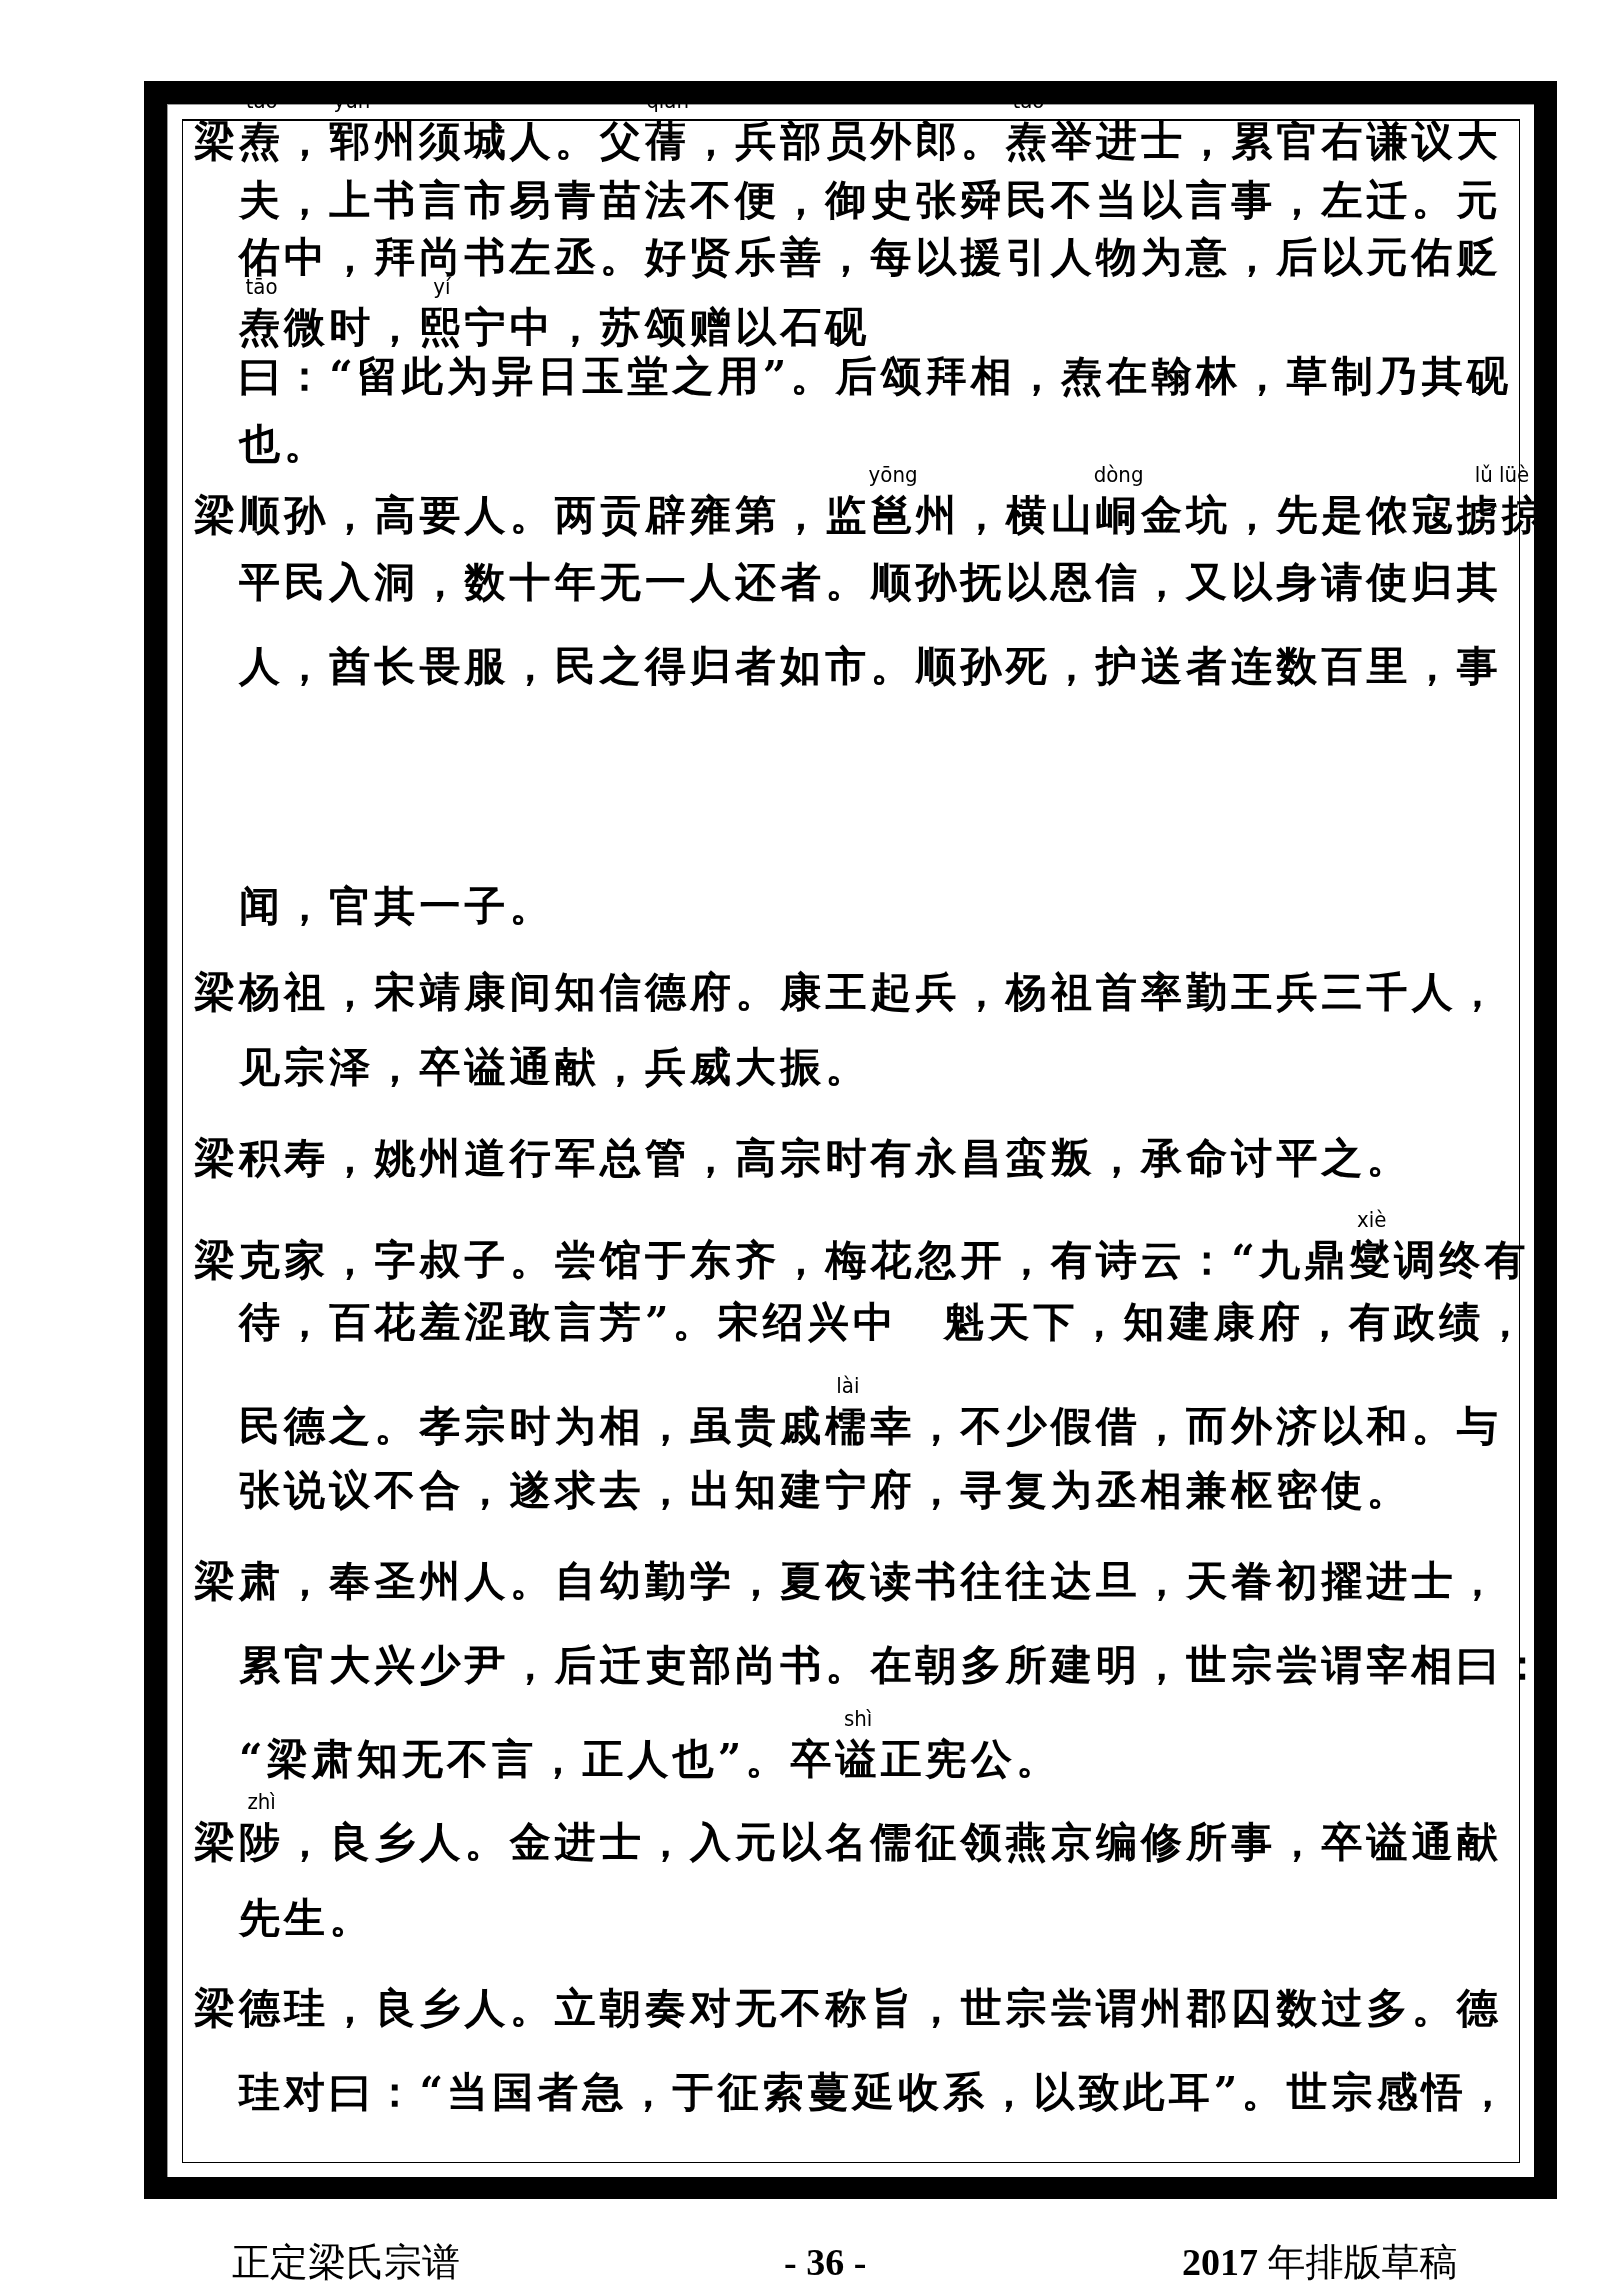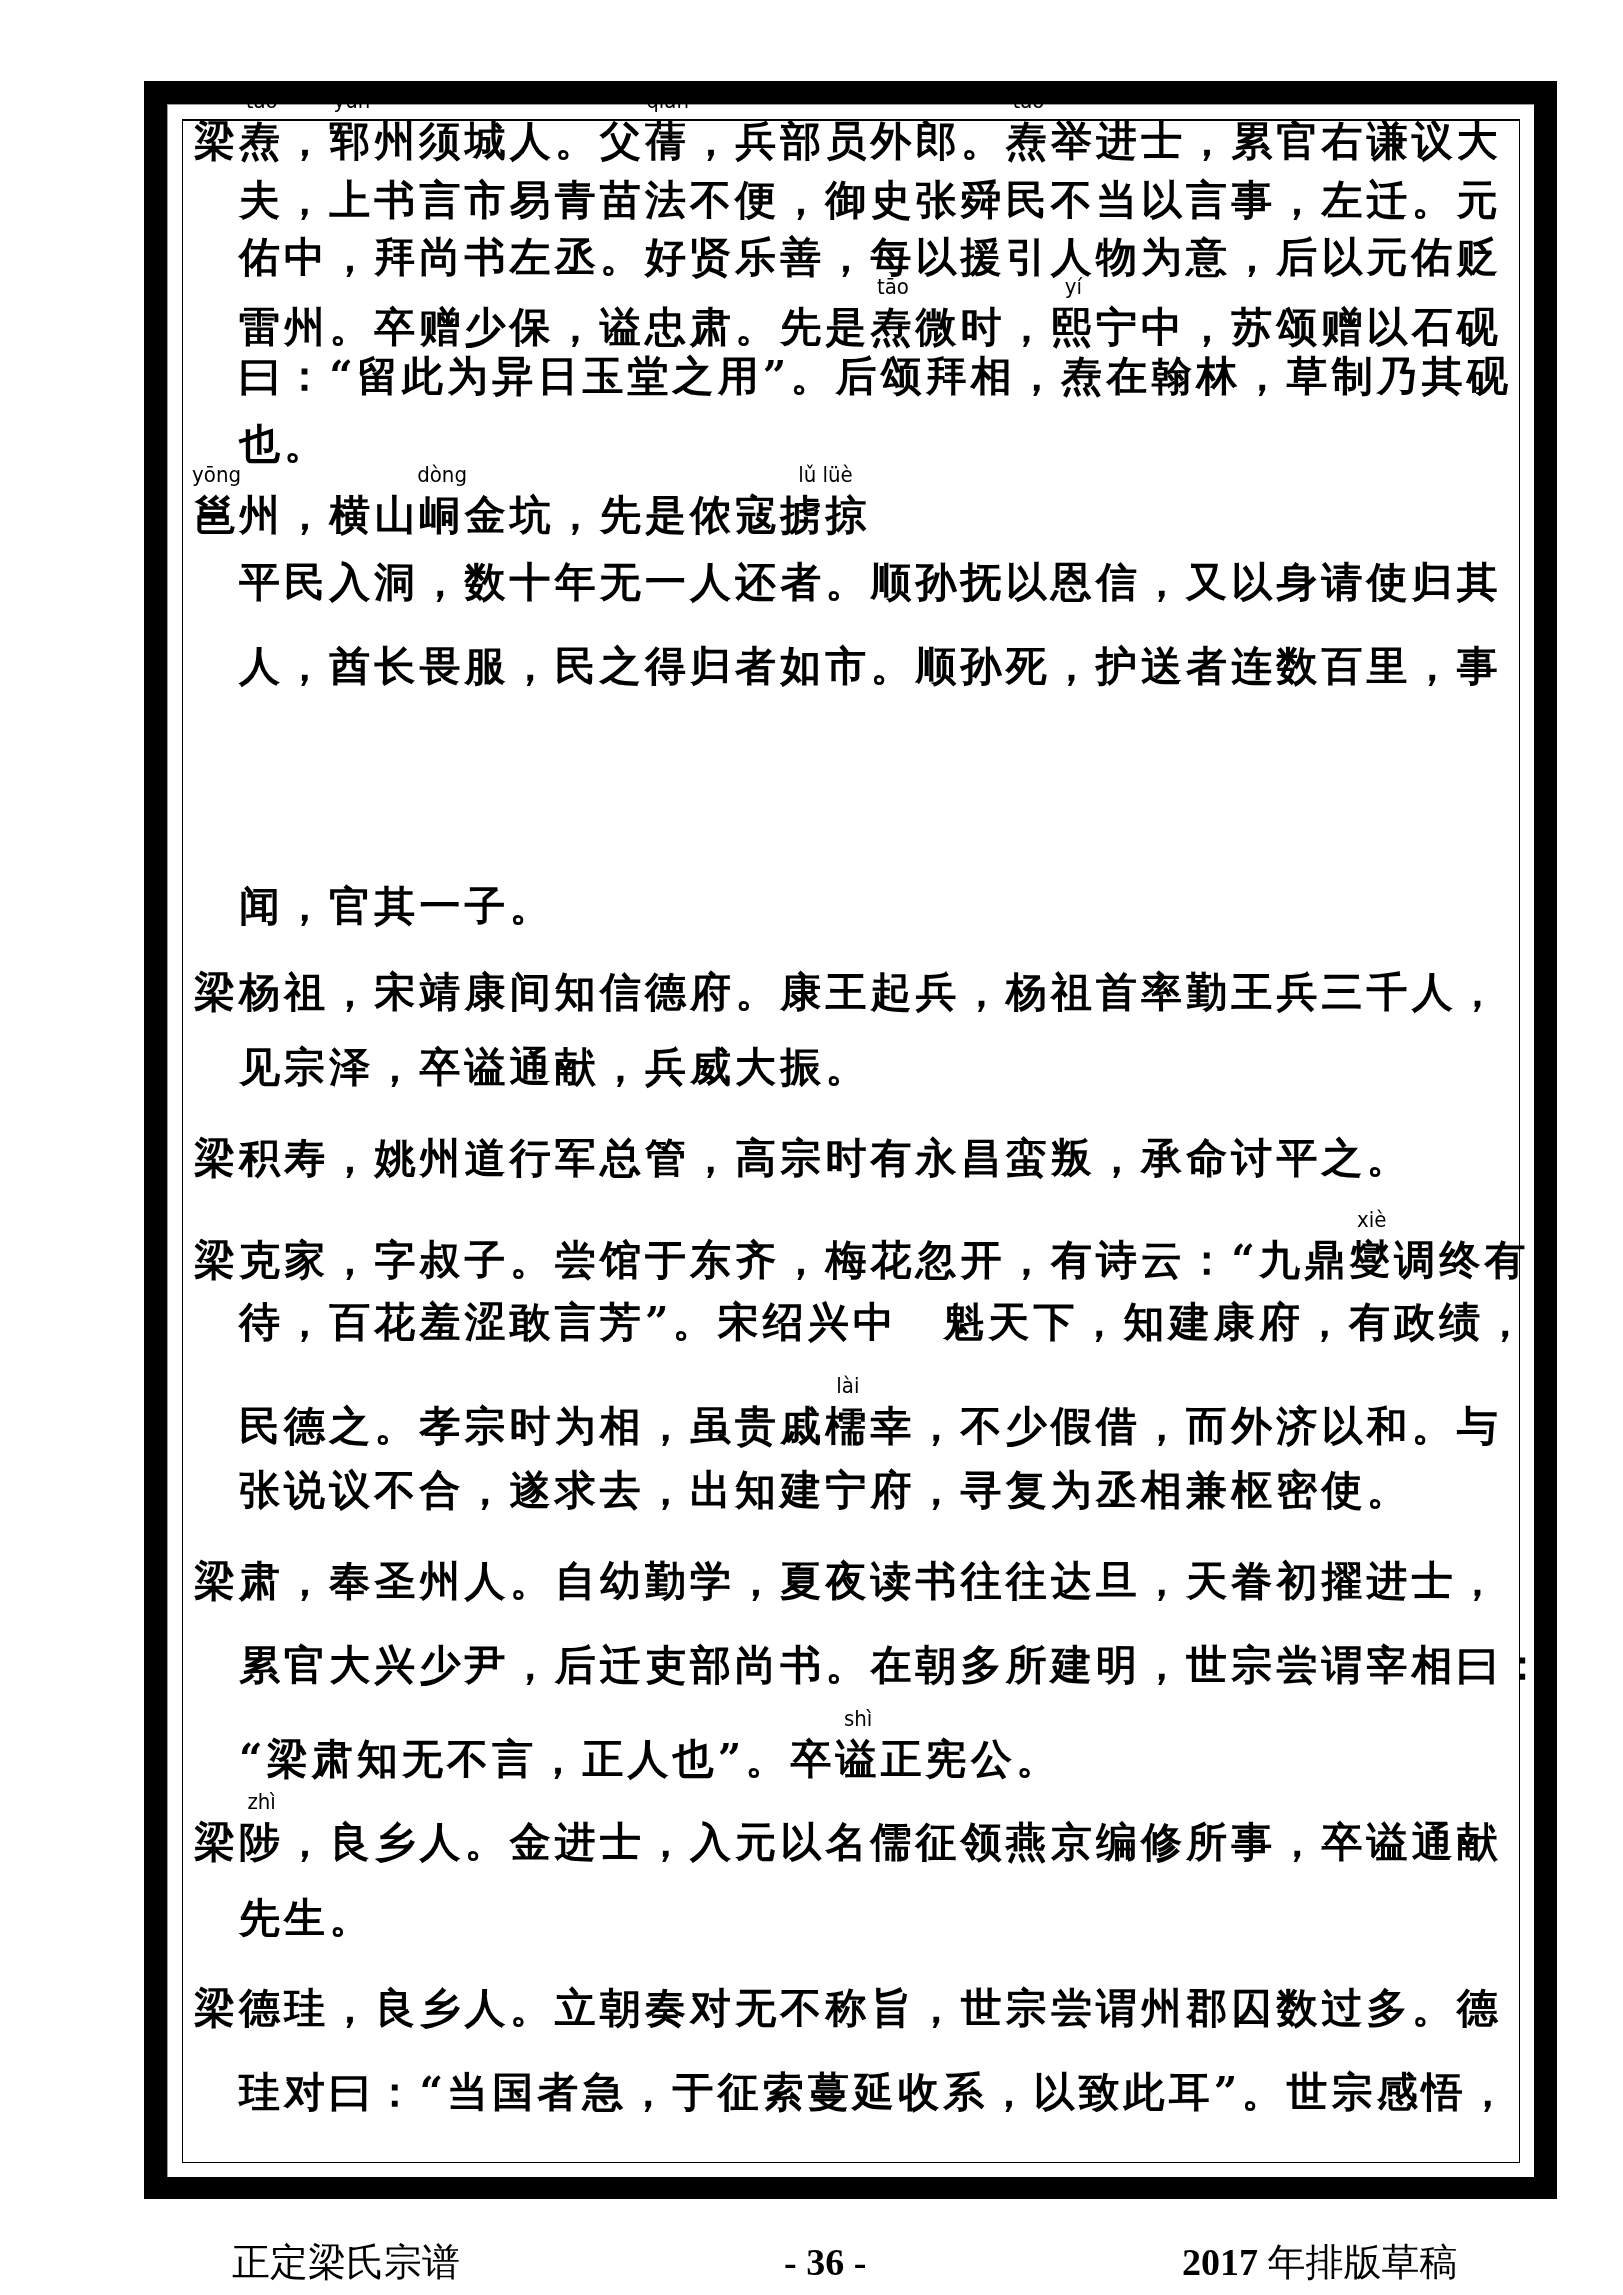--- a/index.html
+++ b/index.html
@@ -31,24 +31,24 @@
 
 <div class="frame-outer">
   <div class="frame-gap"></div>
   <div class="frame-inner"></div>
 </div>
 
 <div class="content" id="content">
     <div class="line" style="top: -6.5px;"><span>梁</span><span class="ruby-wrap"><span class="py">tāo</span><span>焘</span></span><span>，</span><span class="ruby-wrap"><span class="py">yùn</span><span>郓</span></span><span>州须城人。父</span><span class="ruby-wrap"><span class="py">qiàn</span><span>蒨</span></span><span>，兵部员外郎。</span><span class="ruby-wrap"><span class="py">tāo</span><span>焘</span></span><span>举进士，累官右谦议大</span></div>
     <div class="line indent" style="top: 53px;"><span>夫，上书言市易青苗法不便，御史张舜民不当以言事，左迁。元</span></div>
     <div class="line indent" style="top: 110px;"><span>佑中，拜尚书左丞。好贤乐善，每以援引人物为意，后以元佑贬</span></div>
-    <div class="line indent" style="top: 180px;"><span>雷州。卒赠少保，谥忠肃。先是</span><span class="ruby-wrap"><span class="py">tāo</span><span>焘</span></span><span>微时，</span><span class="ruby-wrap"><span class="py">yí</span><span>熙</span></span><span>宁中，苏颂赠以石砚</span></div>
+    <div class="line indent" style="top: 180px;"><span class="ruby-wrap"><span class="py">tāo</span><span>焘</span></span><span>微时，</span><span class="ruby-wrap"><span class="py">yí</span><span>熙</span></span><span>宁中，苏颂赠以石砚</span></div>
     <div class="line indent" style="top: 229px;"><span>曰：“留此为异日玉堂之用”。后颂拜相，焘在翰林，草制乃其砚</span></div>
     <div class="line indent" style="top: 297px;"><span>也。</span></div>
-    <div class="line" style="top: 368px;"><span class="ruby-wrap"><span class="py">yōng</span><span>邕</span></span><span>州，横山</span><span class="ruby-wrap"><span class="py">dòng</span><span>峒</span></span><span>金坑，先是侬寇</span><span class="ruby-wrap"><span class="py">lǔ lüè</span><span>掳掠</span></span></div>
+    <div class="line" style="top: 368px;"><span>梁顺孙，高要人。两贡辟雍第，监</span><span class="ruby-wrap"><span class="py">yōng</span><span>邕</span></span><span>州，横山</span><span class="ruby-wrap"><span class="py">dòng</span><span>峒</span></span><span>金坑，先是侬寇</span><span class="ruby-wrap"><span class="py">lǔ lüè</span><span>掳掠</span></span></div>
     <div class="line indent" style="top: 435px;"><span>平民入洞，数十年无一人还者。顺孙抚以恩信，又以身请使归其</span></div>
     <div class="line indent" style="top: 519px;"><span>人，酋长畏服，民之得归者如市。顺孙死，护送者连数百里，事</span></div>
     <div class="line indent" style="top: 759px;"><span>闻，官其一子。</span></div>
     <div class="line" style="top: 845px;"><span>梁杨祖，宋靖康间知信德府。康王起兵，杨祖首率勤王兵三千人，</span></div>
     <div class="line indent" style="top: 920px;"><span>见宗泽，卒谥通献，兵威大振。</span></div>
     <div class="line" style="top: 1011px;"><span>梁积寿，姚州道行军总管，高宗时有永昌蛮叛，承命讨平之。</span></div>
     <div class="line" style="top: 1113px;"><span>梁克家，字叔子。尝馆于东齐，梅花忽开，有诗云：“九鼎</span><span class="ruby-wrap"><span class="py">xiè</span><span>燮</span></span><span>调终有</span></div>
     <div class="line indent" style="top: 1175px;"><span>待，百花羞涩敢言芳”。宋绍兴中　魁天下，知建康府，有政绩，</span></div>
     <div class="line indent" style="top: 1279px;"><span>民德之。孝宗时为相，虽贵戚</span><span class="ruby-wrap"><span class="py">lài</span><span>檽</span></span><span>幸，不少假借，而外济以和。与</span></div>
     <div class="line indent" style="top: 1343px;"><span>张说议不合，遂求去，出知建宁府，寻复为丞相兼枢密使。</span></div>

